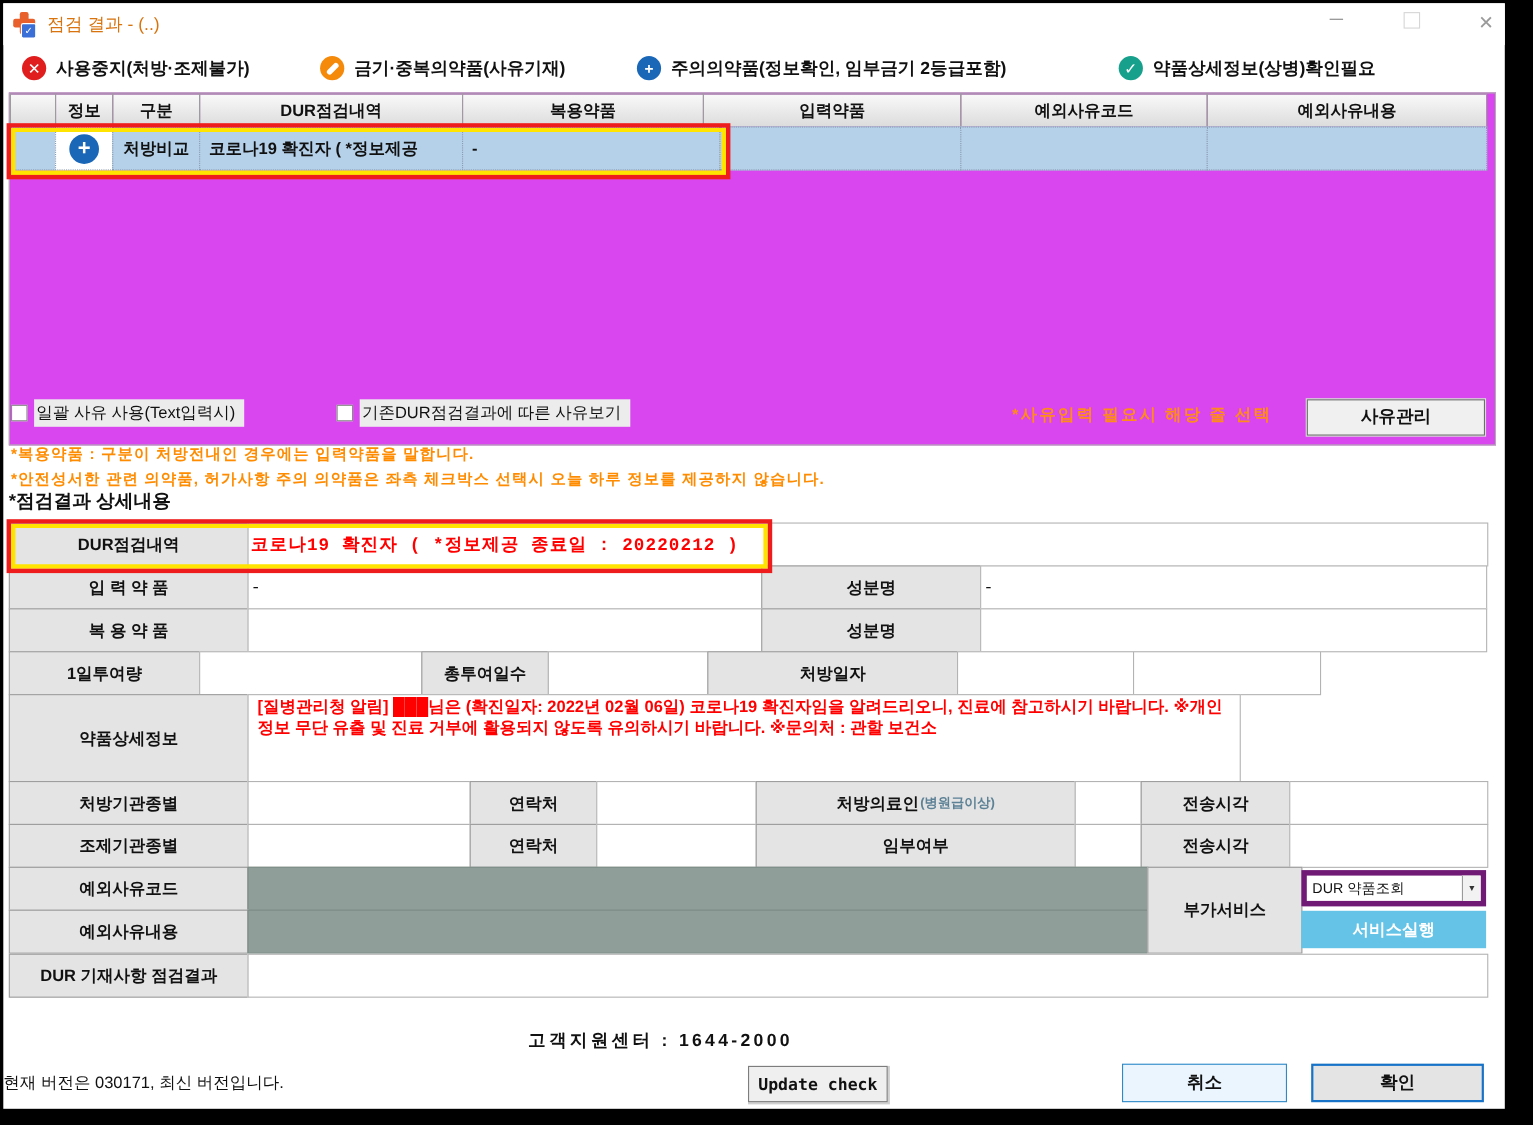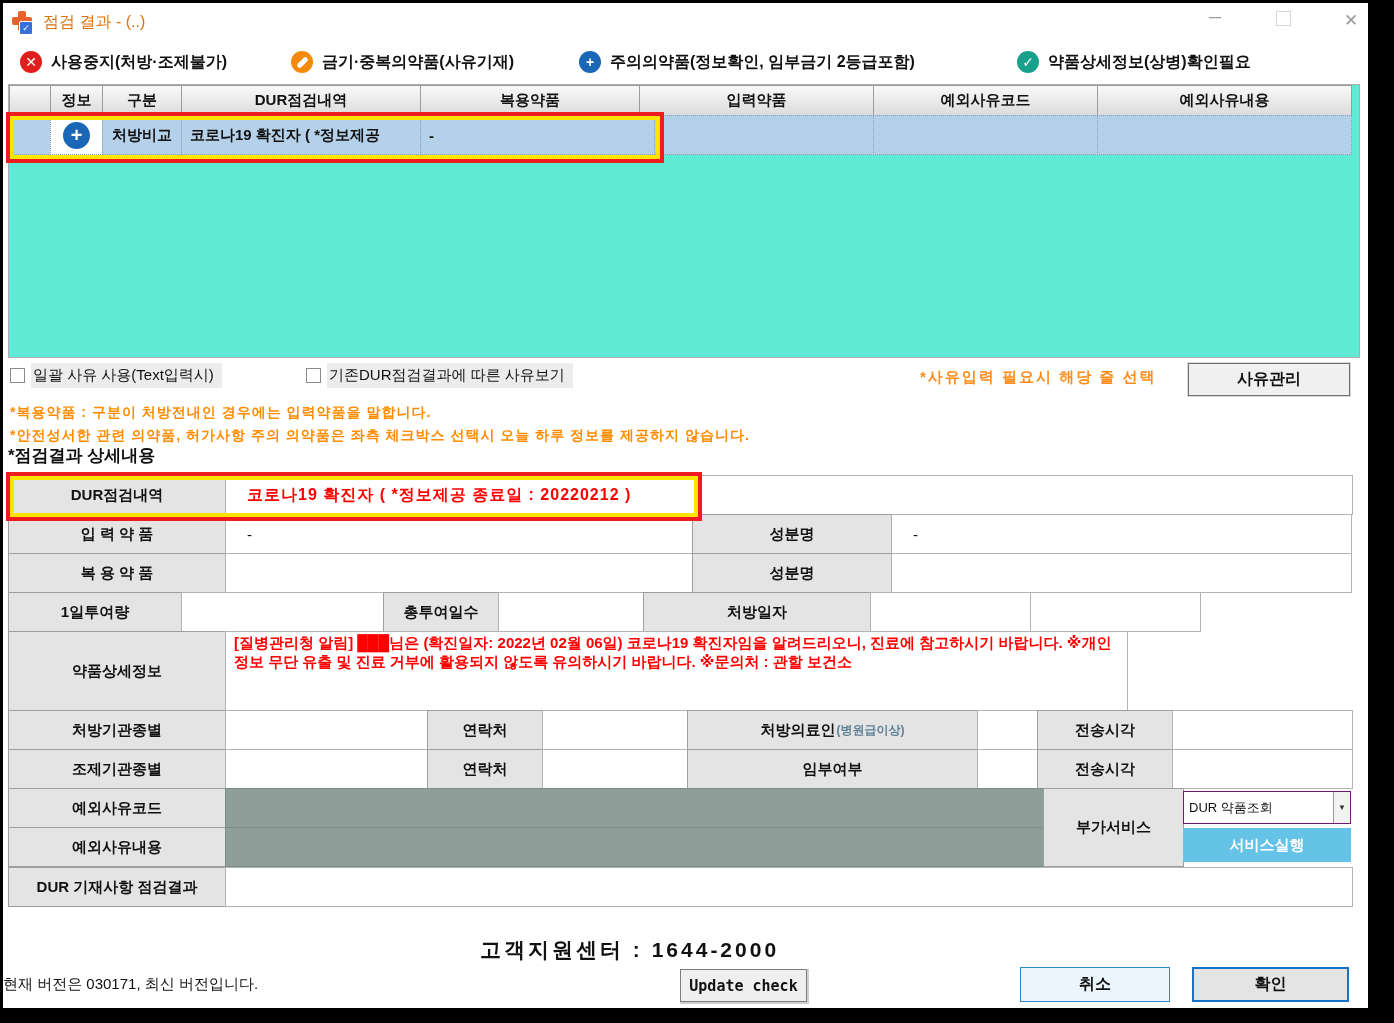--- a/index.html
+++ b/index.html
@@ -22,21 +22,21 @@
   .wc.min{line-height:14px;}
   .wc.max span{display:inline-block;width:13px;height:13px;border:1px solid #d6d6d6;}
 
   
   .legend-item{position:absolute;top:48px;display:flex;align-items:center;gap:9px;font-weight:bold;font-size:16px;}
   .licon{width:22px;height:22px;border-radius:50%;color:#fff;font-weight:bold;font-size:14px;
     display:flex;align-items:center;justify-content:center;flex:0 0 auto;}
   .cap{width:13px;height:5px;background:#fff;border-radius:3px;transform:rotate(-45deg);}
 
   
-  .grid{position:absolute;left:5px;top:81px;width:1352px;height:274px;background:#5eead4;border:1px solid #adadad;box-sizing:border-box;}
+  .grid{position:absolute;left:5px;top:81px;width:1352px;height:321px;background:#d946ef;border:1px solid #adadad;box-sizing:border-box;}
   .grow{display:flex;}
   .gcell{box-sizing:border-box;flex:0 0 auto;display:flex;align-items:center;justify-content:center;overflow:hidden;white-space:nowrap;}
   .ghead .gcell{height:31px;background:linear-gradient(#f9f9f9,#dcdcdc);border:1px solid #9c9c9c;margin-left:-1px;
     font-weight:bold;font-size:15px;}
   .ghead .gcell:first-child{margin-left:0;}
   .gdata .gcell{height:40px;background:#b5d1e9;border:1px dotted #8a9ab0;margin-left:-1px;margin-top:-1px;font-weight:bold;font-size:15px;}
   .gdata .gcell:first-child{margin-left:0;}
   .gdata .gcell.white{background:#fff;}
   .gdata .gcell.left{justify-content:flex-start;padding-left:8px;}
   .info-plus{width:27px;height:27px;border-radius:50%;background:#1a67b8;color:#fff;font-size:20px;font-weight:bold;
@@ -59,35 +59,35 @@
   .note{position:absolute;left:7px;color:#ff8c00;font-weight:bold;font-size:14px;letter-spacing:1px;white-space:nowrap;}
   .section-title{position:absolute;left:5px;top:441px;color:#111;font-weight:bold;font-size:17px;}
 
   
   .detail{position:absolute;left:5px;top:473px;width:1345px;}
   .drow{display:flex;margin-top:-1px;}
   .dc{box-sizing:border-box;flex:0 0 auto;border:1px solid #b3b3b3;margin-left:-1px;background:#fff;
     display:flex;align-items:center;overflow:hidden;}
   .drow .dc:first-child{margin-left:0;}
   .dlab{background:#e4e4e4;border-color:#9e9e9e;justify-content:center;font-weight:bold;font-size:15px;text-align:center;}
-  .dval{padding-left:21px;font-size:15px;}
+  .dval{padding-left:2px;font-size:15px;font-family:Liberation Mono, monospace;}
   .h40{height:40px;} .h80{height:80px;}
   .red-strong{color:#f00;font-weight:bold;font-size:16px;letter-spacing:1px;white-space:nowrap;}
   .red-multi{color:#f00;font-weight:bold;font-size:15px;line-height:1.25;align-items:flex-start;padding:2px 6px 0 8px;
     white-space:normal;overflow:hidden;}
   .disabled-cell{background:#8f9e98;border-color:#7e8d88;}
   .sub-label{font-size:12px;color:#5d8296;font-weight:bold;margin-left:1px;}
-  .combo{margin:3px 0 0 0;width:168px;height:33px;background:#fff;border:1px solid #701a75;display:flex;align-items:stretch;box-sizing:border-box;}
+  .combo{margin:3px 0 0 0;width:168px;height:33px;background:#fff;border:5px solid #701a75;display:flex;align-items:stretch;box-sizing:border-box;}
   .combo .txt{flex:1;font-size:13px;display:flex;align-items:center;padding-left:5px;white-space:nowrap;overflow:hidden;}
   .combo .arrow{width:16px;border-left:1px solid #9a9a9a;background:#f2f2f2;display:flex;align-items:center;justify-content:center;font-size:8px;color:#333;}
   .btn-run{margin-top:4px;width:168px;height:34px;background:#64c3e6;color:#fff;font-weight:bold;font-size:15px;
     display:flex;align-items:center;justify-content:center;}
 
   
-  .support{position:absolute;left:477px;top:933px;font-size:21px;font-weight:bold;letter-spacing:3px;}
+  .support{position:absolute;left:477px;top:933px;font-size:16px;font-weight:bold;letter-spacing:3px;}
   .version{position:absolute;left:0px;top:972px;font-size:15px;}
   .btn-update{position:absolute;left:677px;top:966px;width:127px;height:33px;background:#efefef;border:1px solid #7d7d7d;
     box-shadow:1px 1px 0 1px #cfcfcf;font-family:"DejaVu Sans Mono","Liberation Mono",monospace;
     font-weight:bold;font-size:15px;display:flex;align-items:center;justify-content:center;box-sizing:border-box;}
   .btn-cancel{position:absolute;left:1017px;top:964px;width:150px;height:35px;background:#eaf5fd;border:1px solid #2d89c8;
     font-weight:bold;font-size:16px;display:flex;align-items:center;justify-content:center;box-sizing:border-box;}
   .btn-ok{position:absolute;left:1189px;top:964px;width:157px;height:35px;background:#e4e4e4;border:2px solid #1673c8;
     font-weight:bold;font-size:16px;display:flex;align-items:center;justify-content:center;box-sizing:border-box;}
 </style>
 </head>

